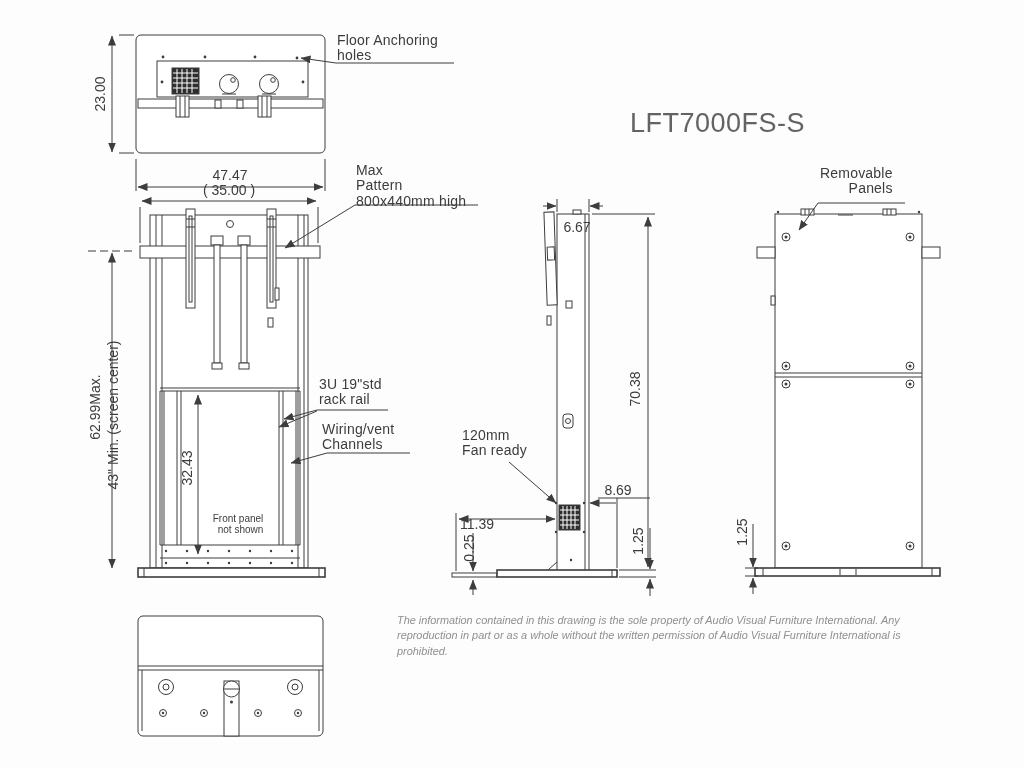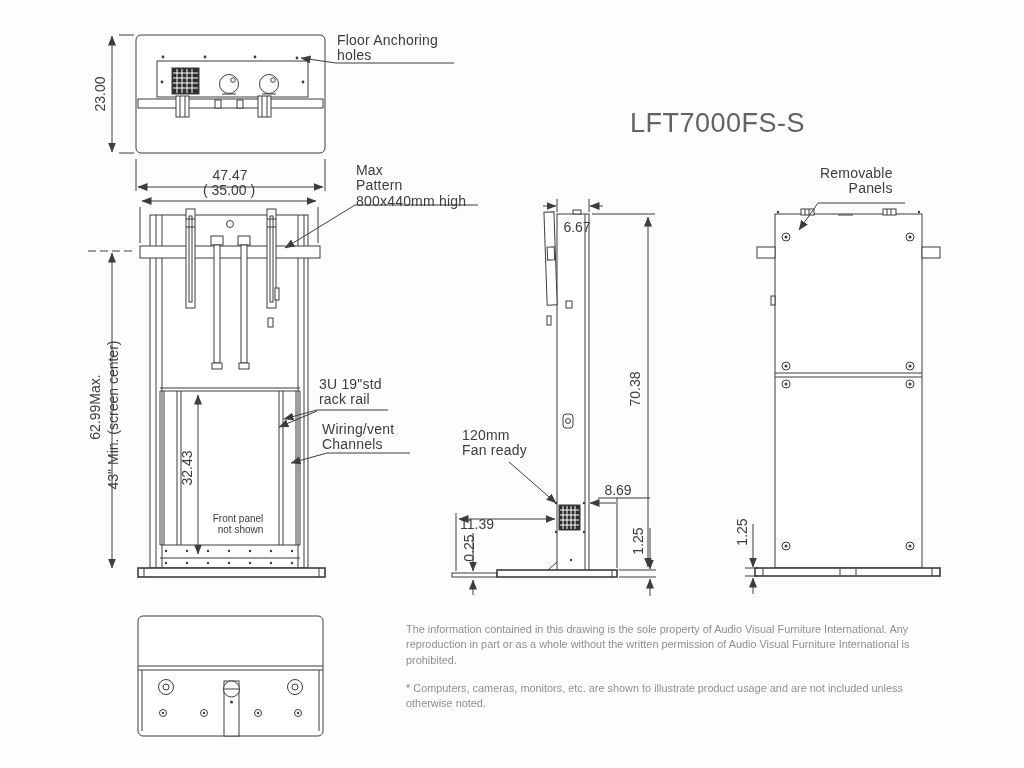--- a/index.html
+++ b/index.html
@@ -13,21 +13,21 @@
   .wg{stroke:#ffffff;stroke-width:1;fill:none;}
   .dot{fill:#3d3d3d;stroke:none;}
   .dash{stroke:#3d3d3d;stroke-width:1;fill:none;stroke-dasharray:8 4;}
   .txt{position:absolute;color:#3c3c3c;font-size:14px;line-height:1.1;white-space:pre-line;}
   .ctr{transform:translate(-50%,-50%);text-align:center;white-space:nowrap;}
   .rot{transform:translate(-50%,-50%) rotate(-90deg);white-space:nowrap;}
   .note{font-size:10px;text-align:right;transform:translate(-50%,-50%);color:#3c3c3c;}
   .callout{letter-spacing:0.2px;}
   #title{position:absolute;left:630px;top:108px;font-size:27px;color:#636363;letter-spacing:0.5px;}
   #footer{position:absolute;left:393px;top:609px;width:537px;color:#8f8f8f;font-size:10.9px;line-height:1.4;}
-  #footer p{margin:13px;}
+  #footer p{margin:4px;font-style:italic;}
 </style>
 </head>
 <body>
 
 <div id="stage">
 
 <svg width="1024" height="768" viewBox="0 0 1024 768">
   <defs>
     <marker id="ar" viewBox="0 0 10 8" refX="9.5" refY="4" markerWidth="10" markerHeight="8" orient="auto-start-reverse" markerUnits="userSpaceOnUse">
       <path d="M0,0L10,4L0,8Z" fill="#3d3d3d"></path>
@@ -279,16 +279,15 @@
 rack rail</div>
 <div class="txt callout" style="left:322px;top:422px;width:86px;text-align:left;">Wiring/vent
 Channels</div>
 <div class="txt callout" style="left:462px;top:428px;">120mm
 Fan ready</div>
 <div class="txt callout" style="left:820px;top:166px;text-align:right;">Removable
 Panels</div>
 
 <div id="footer">
   <p>The information contained in this drawing is the sole property of Audio Visual Furniture International. Any reproduction in part or as a whole without the written permission of Audio Visual Furniture International is prohibited.</p>
-  <p>* Computers, cameras, monitors, etc. are shown to illustrate product usage and are not included unless otherwise noted.</p>
 </div>
 
 </div>
 
 </body></html>

